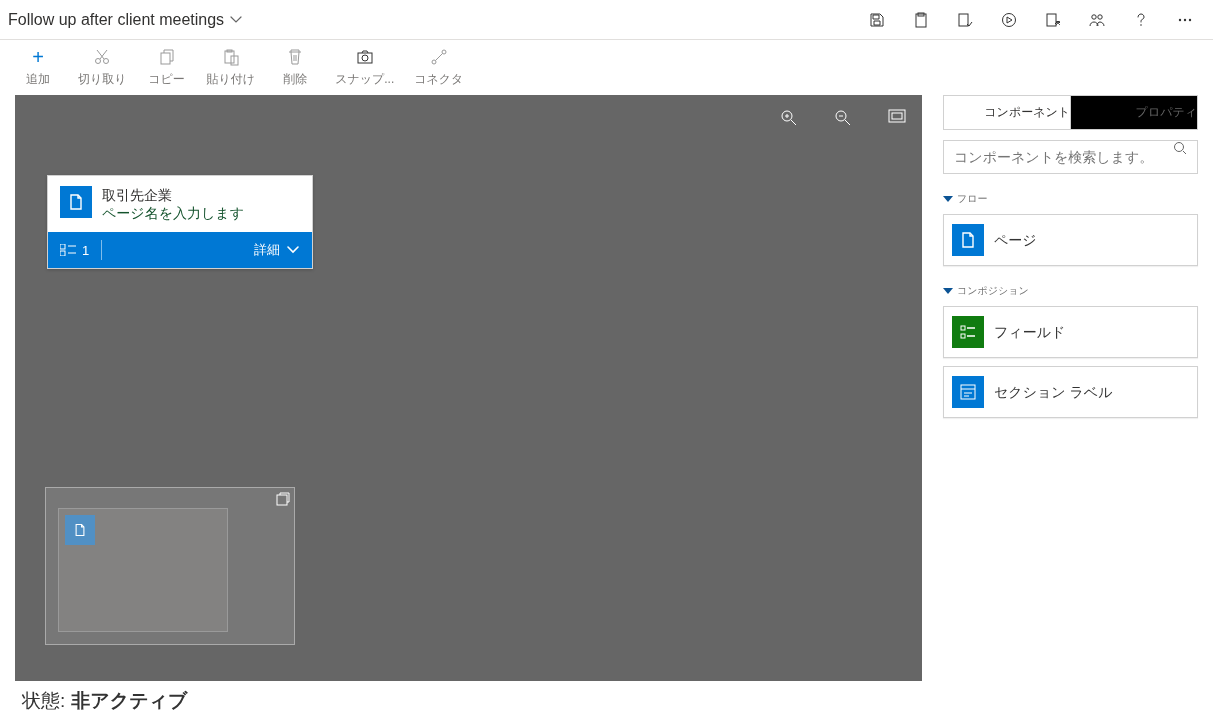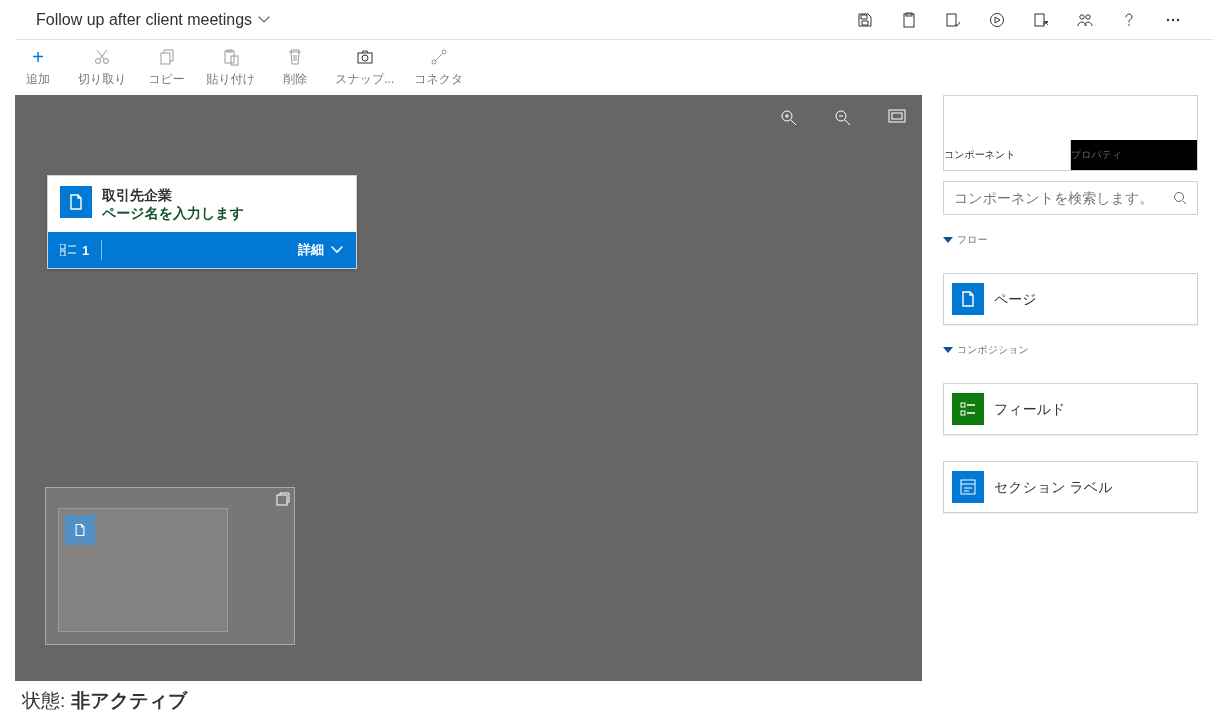--- a/index.html
+++ b/index.html
@@ -12,23 +12,22 @@
   display: flex;
   flex-direction: column;
   color: #323130;
 }
 
 
 .header {
   height: 40px;
   display: flex;
   align-items: center;
-  padding: 0 20px;
+  padding: 0 8px;
   border-bottom: 1px solid #e1dfdd;
-  margin-left: 16px;
 }
 .header-title {
   font-size: 16px;
   font-weight: 400;
   display: flex;
   align-items: center;
   gap: 6px;
 }
 .header-spacer { flex: 1; }
 .header-actions { display: flex; align-items: center; gap: 4px; }
@@ -88,25 +87,24 @@
   top: 8px; right: 8px;
   display: flex; gap: 20px;
   color: #fff;
 }
 .canvas-icon-btn { padding: 6px 8px; cursor: pointer; }
 
 
 .node {
   position: absolute;
   left: 32px; top: 80px;
-  width: 310px;
+  width: 266px;
   background: #fff;
   border: 1px solid #d1d1d1;
   box-shadow: 0 1px 3px rgba(0,0,0,.2);
-  font-weight: bold;
 }
 .node-top {
   display: flex;
   padding: 10px 12px;
   gap: 10px;
   align-items: flex-start;
 }
 .node-ico {
   width: 32px; height: 32px;
   background: #0078d4;
@@ -164,33 +162,31 @@
   flex-direction: column;
   padding: 0 15px 0 6px;
 }
 .tabs {
   display: flex;
   border: 1px solid #d1d1d1;
 }
 .tab {
   flex: 1;
   padding: 8px 0;
-  text-align: left;
-  font-size: 10px;
+  text-align: right;
+  font-size: 12px;
   cursor: pointer;
-  margin-top: 44px;
 }
 .tab.active { background: #fff; }
 .tab.inactive { background: #000000; color: #666; border-left: 1px solid #d1d1d1; }
 .search-box {
   margin-top: 10px;
   border: 1px solid #d1d1d1;
   height: 34px;
   display: flex;
-  align-items: center;
   padding: 0 10px;
   gap: 6px;
 }
 .search-box input {
   border: none; outline: none;
   flex: 1;
   font-size: 14px;
   color: #666;
   background: transparent;
 }
@@ -201,21 +197,21 @@
   font-size: 10px;
   cursor: pointer;
 }
 .section-head .tri {
   width: 0; height: 0;
   border-left: 5px solid transparent;
   border-right: 5px solid transparent;
   border-top: 6px solid #0b5394;
 }
 .comp {
-  margin-top: 26px;
+  margin-top: 8px;
   border: 1px solid #d1d1d1;
   height: 52px;
   display: flex;
   align-items: center;
   padding: 0 8px;
   gap: 10px;
   cursor: grab;
   box-shadow: 0 1px 1px rgba(0,0,0,.06);
   background: #fff;
 }

